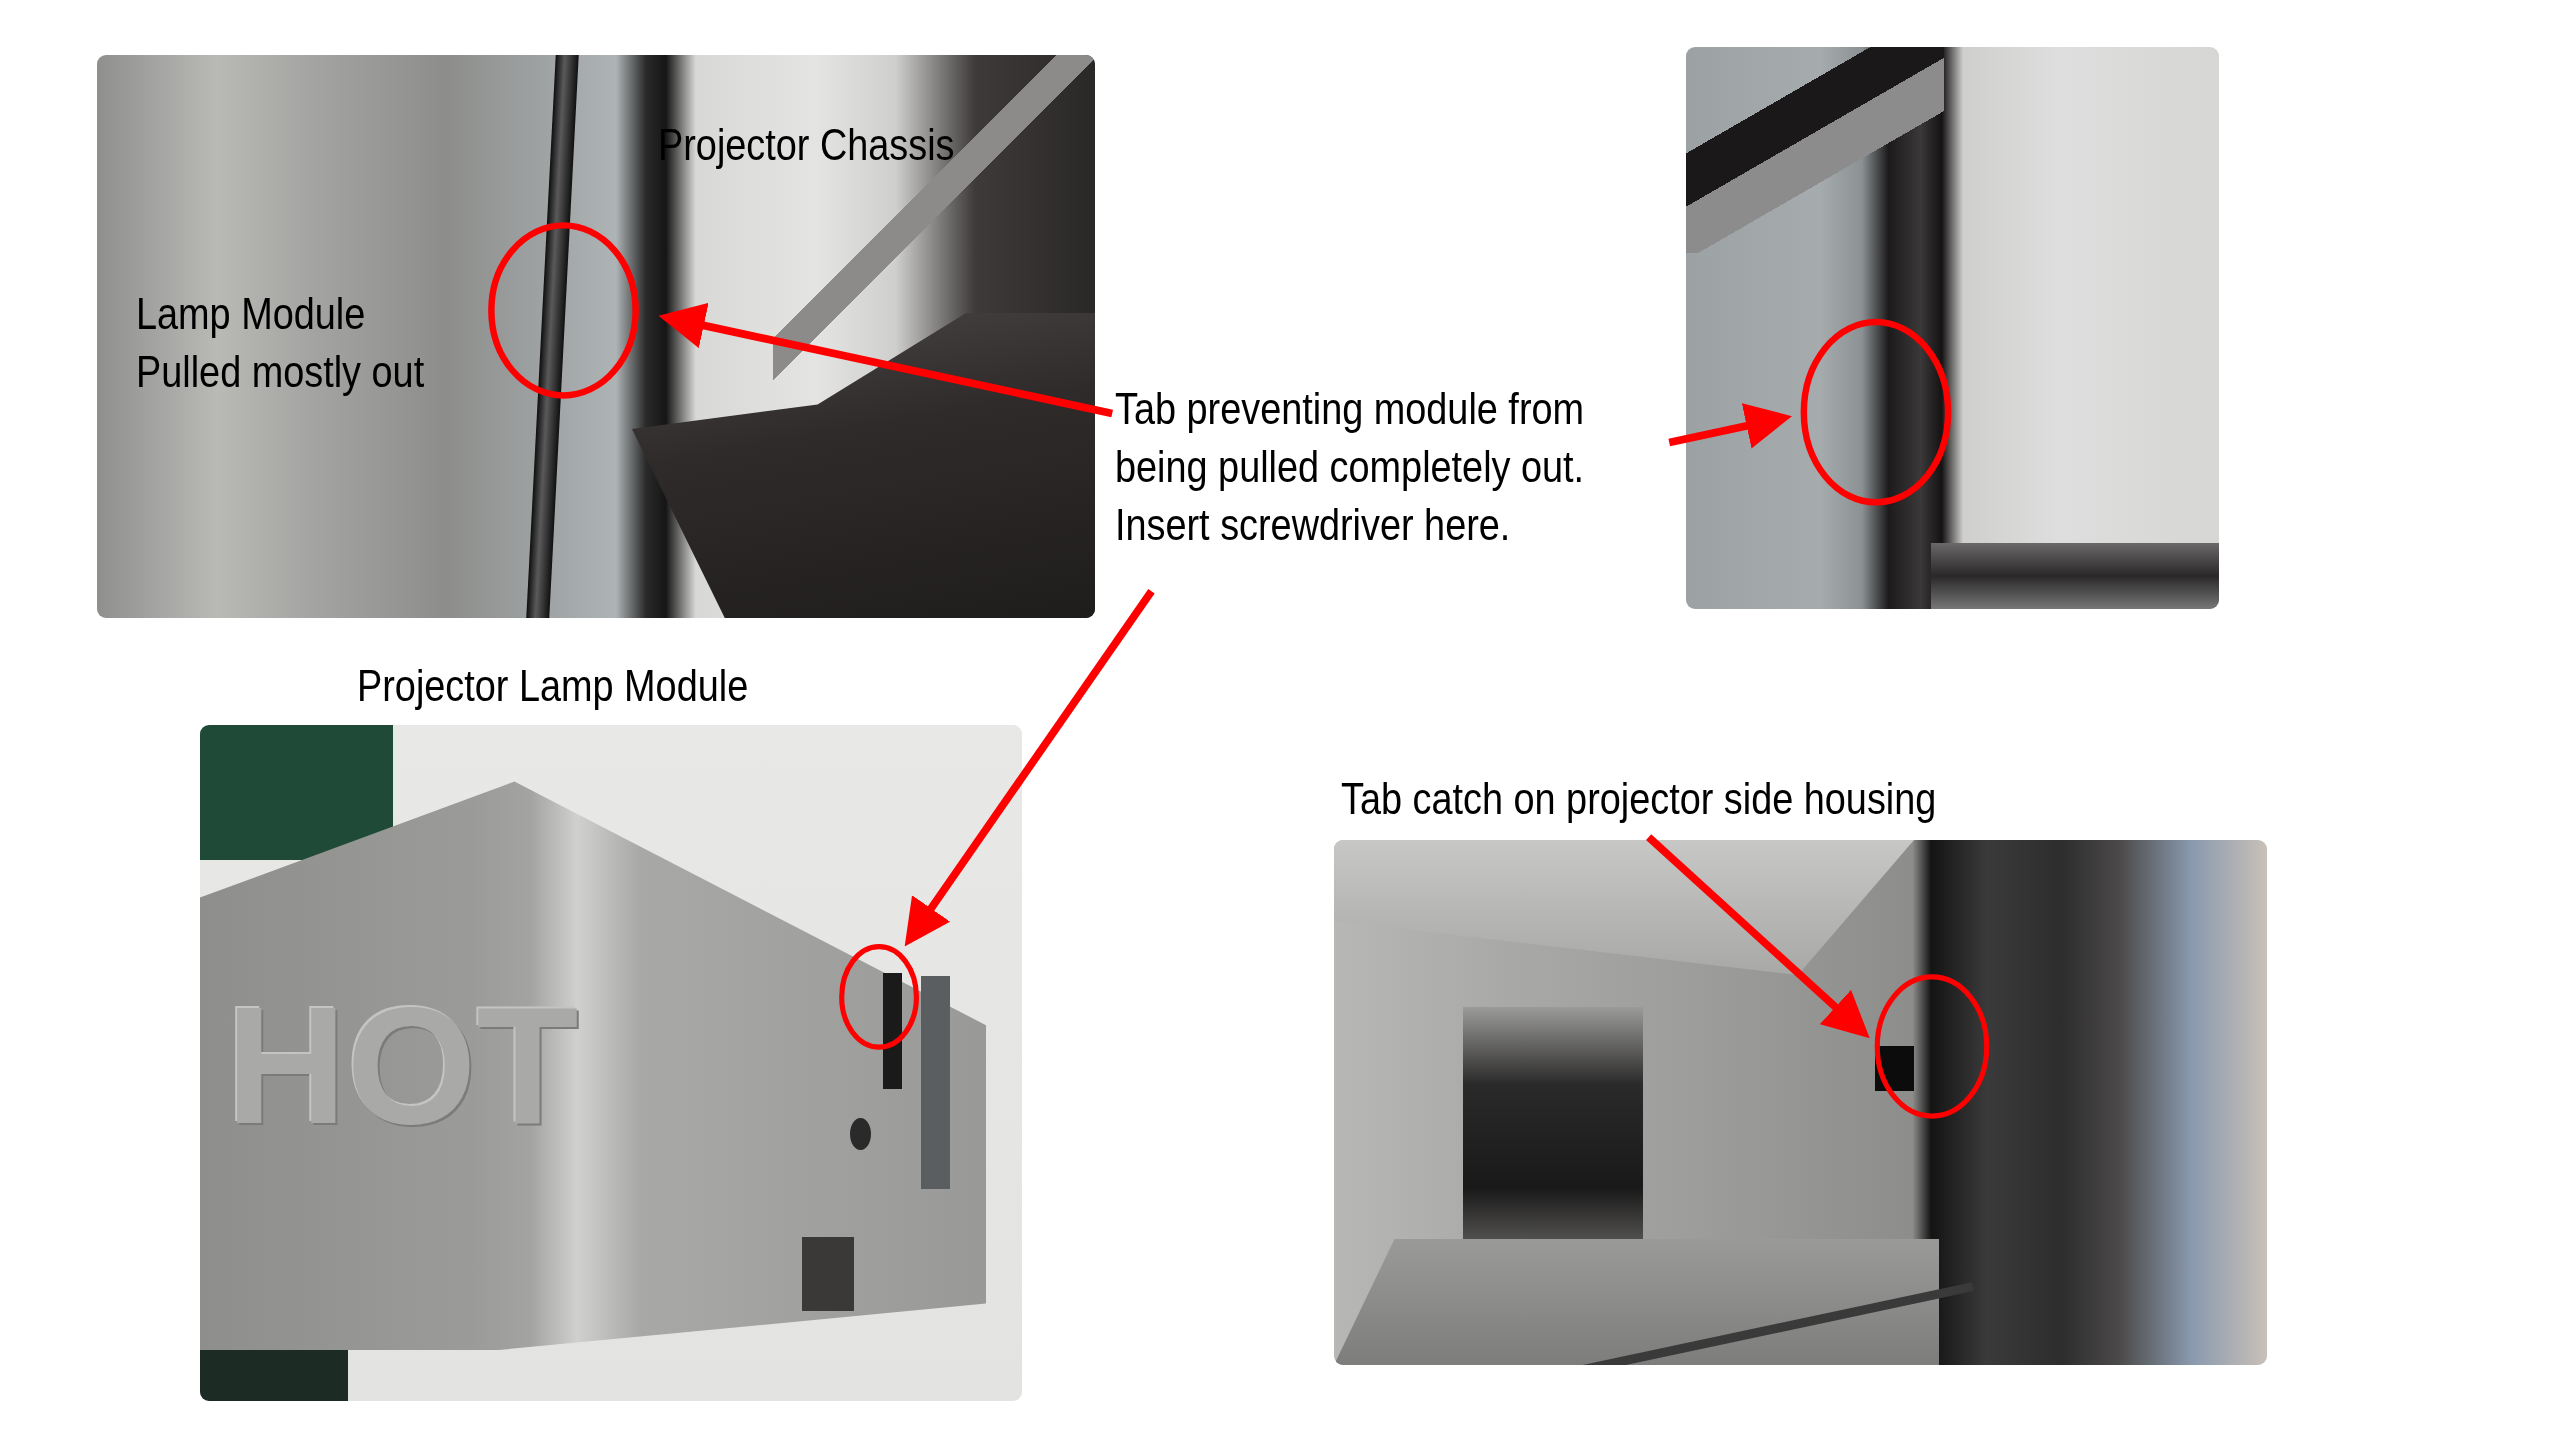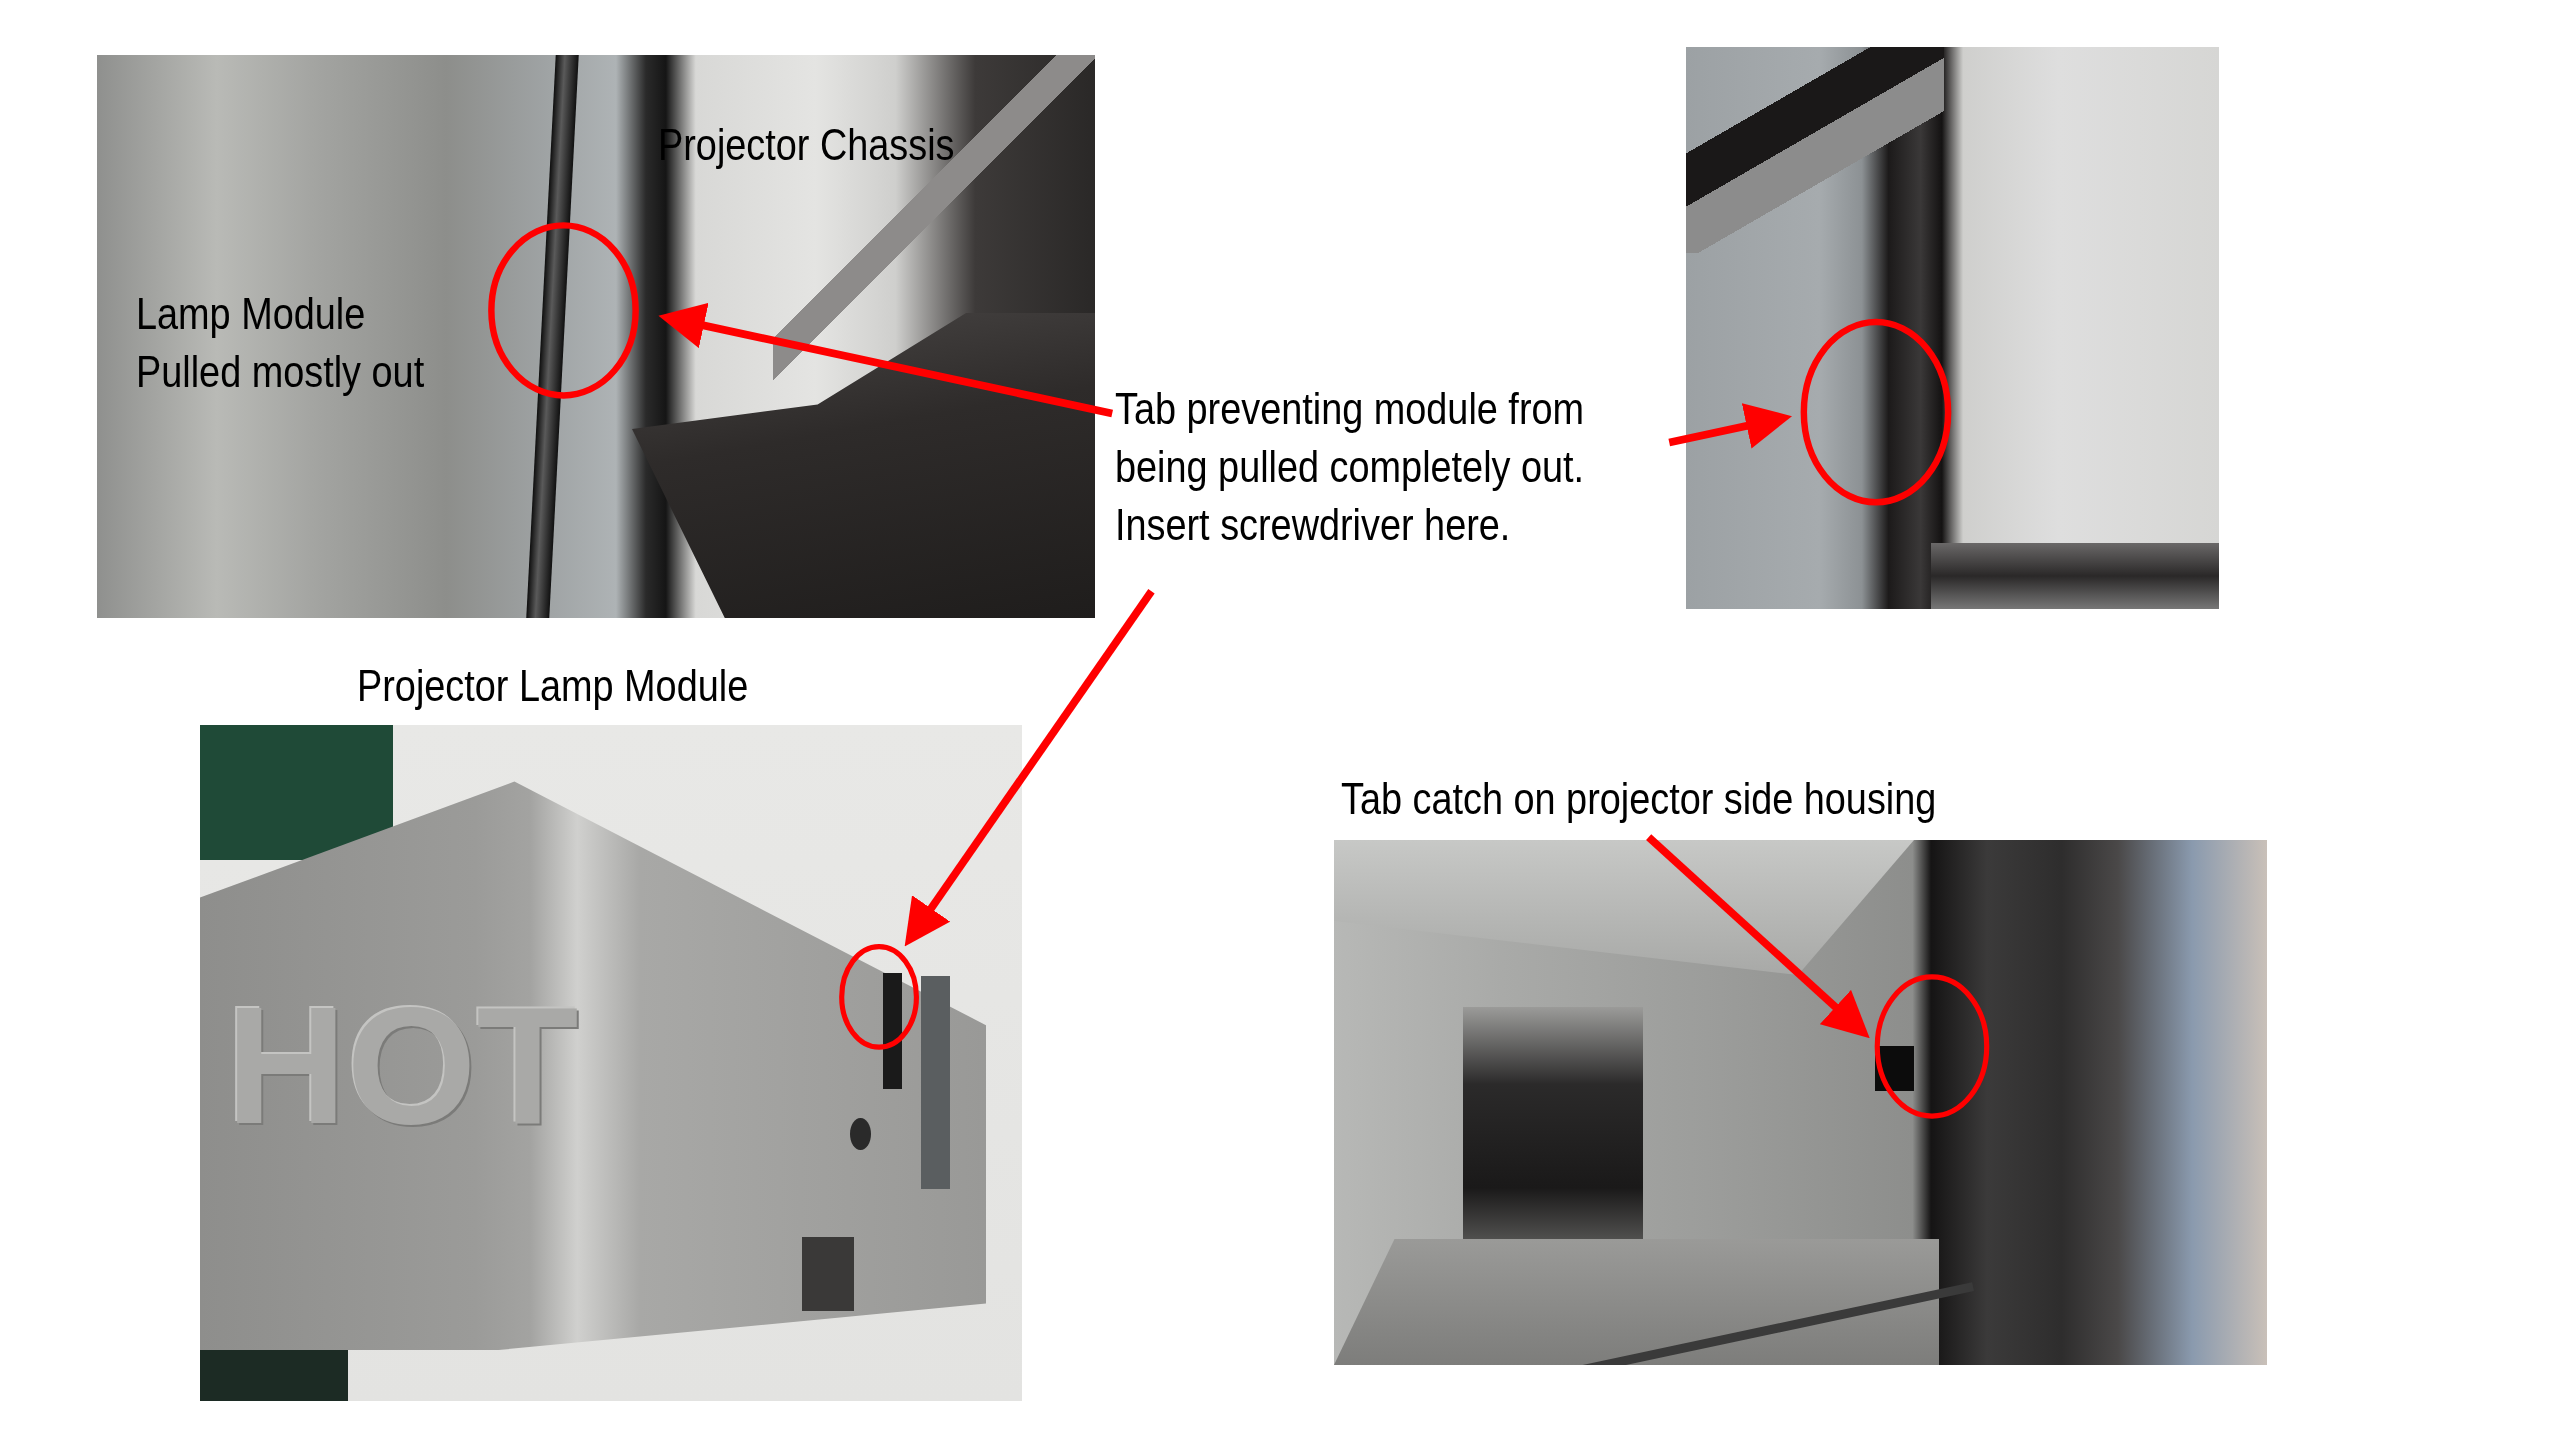--- a/index.html
+++ b/index.html
@@ -1,18 +1,18 @@
 <!DOCTYPE html>
 <html style="font-size:10.3px"><head>
 <meta charset="utf-8">
 <style>
   html, body { margin:0; padding:0; background:#ffffff; }
   body { width:2576px; height:1449px; position:relative; overflow:hidden;
          font-family:"Liberation Sans", sans-serif; color:#000; }
-  .photo { position:absolute; overflow:hidden; }
+  .photo { position:absolute; overflow:hidden;border-radius:9px; }
   .label { position:absolute; white-space:nowrap; font-size:44px; line-height:58px;
            color:#000; transform-origin:0 0; transform:scaleX(0.86); }
   .lbl-block { position:absolute; font-size:44px; line-height:58px; white-space:nowrap;
                transform-origin:0 0; transform:scaleX(0.86); }
   .lbl-block div { height:58px; }
   svg.overlay { position:absolute; left:0; top:0; width:2576px; height:1449px; pointer-events:none; }
 
   
   #p1 { left:97px; top:55px; width:998px; height:563px;
         background:

